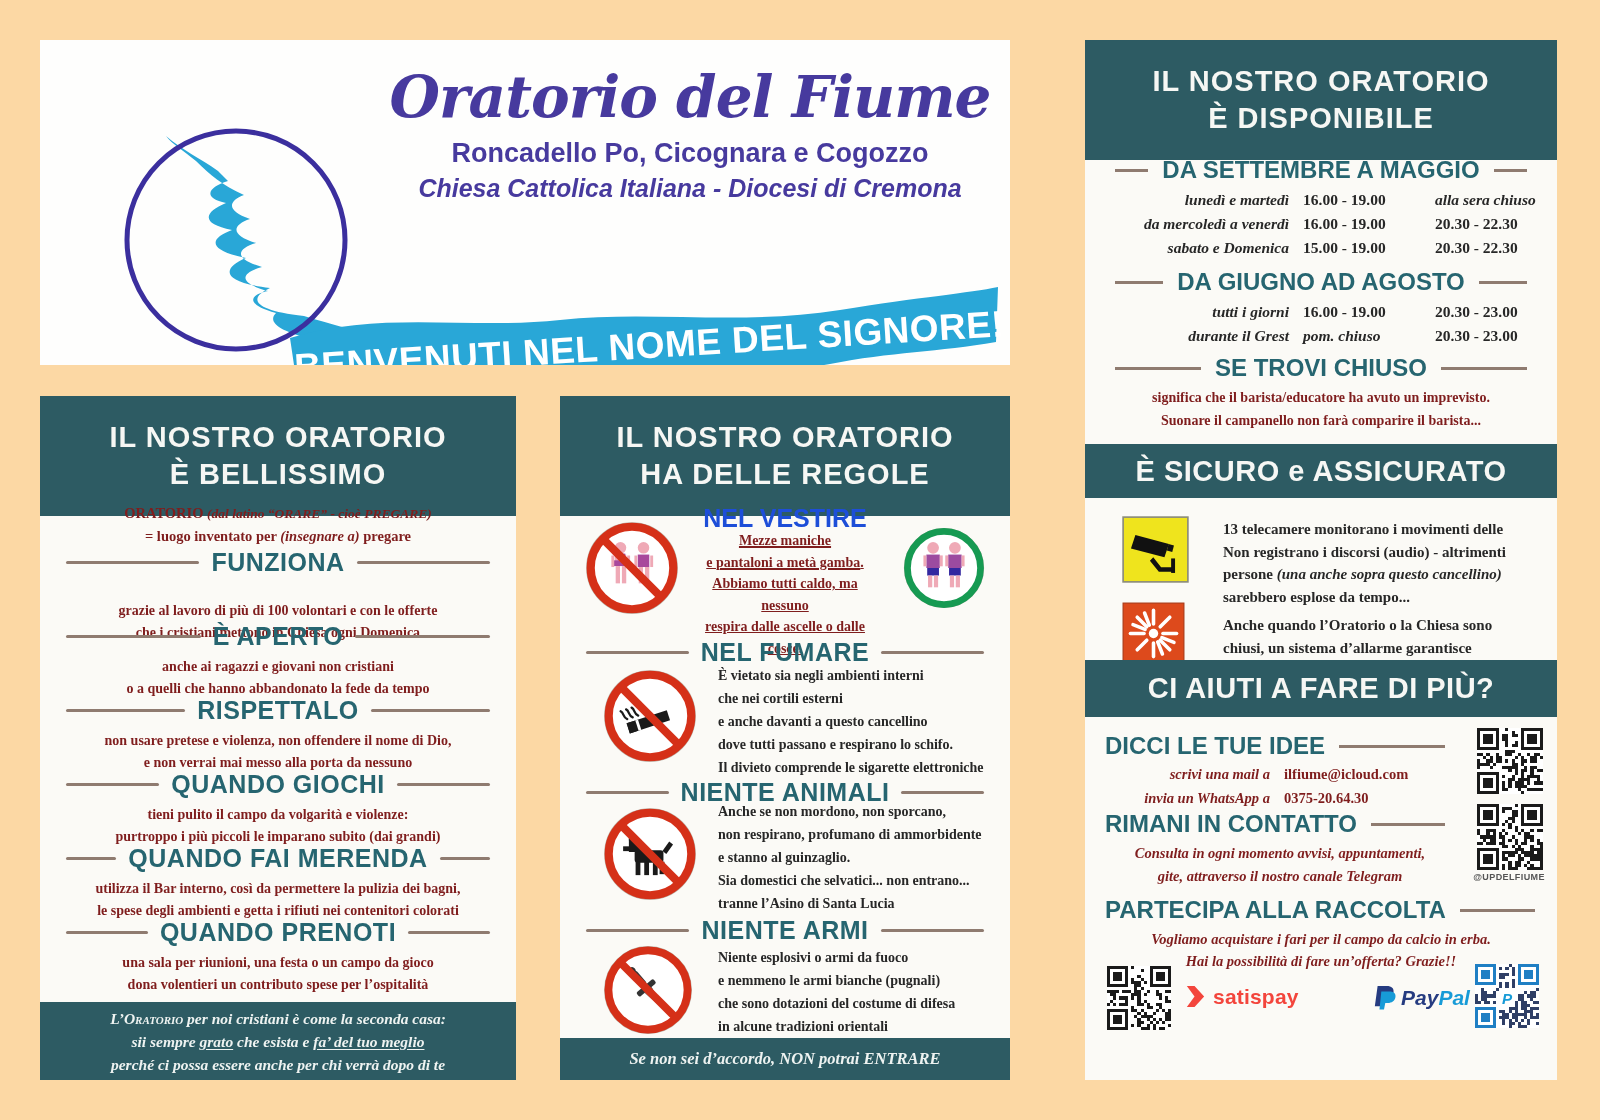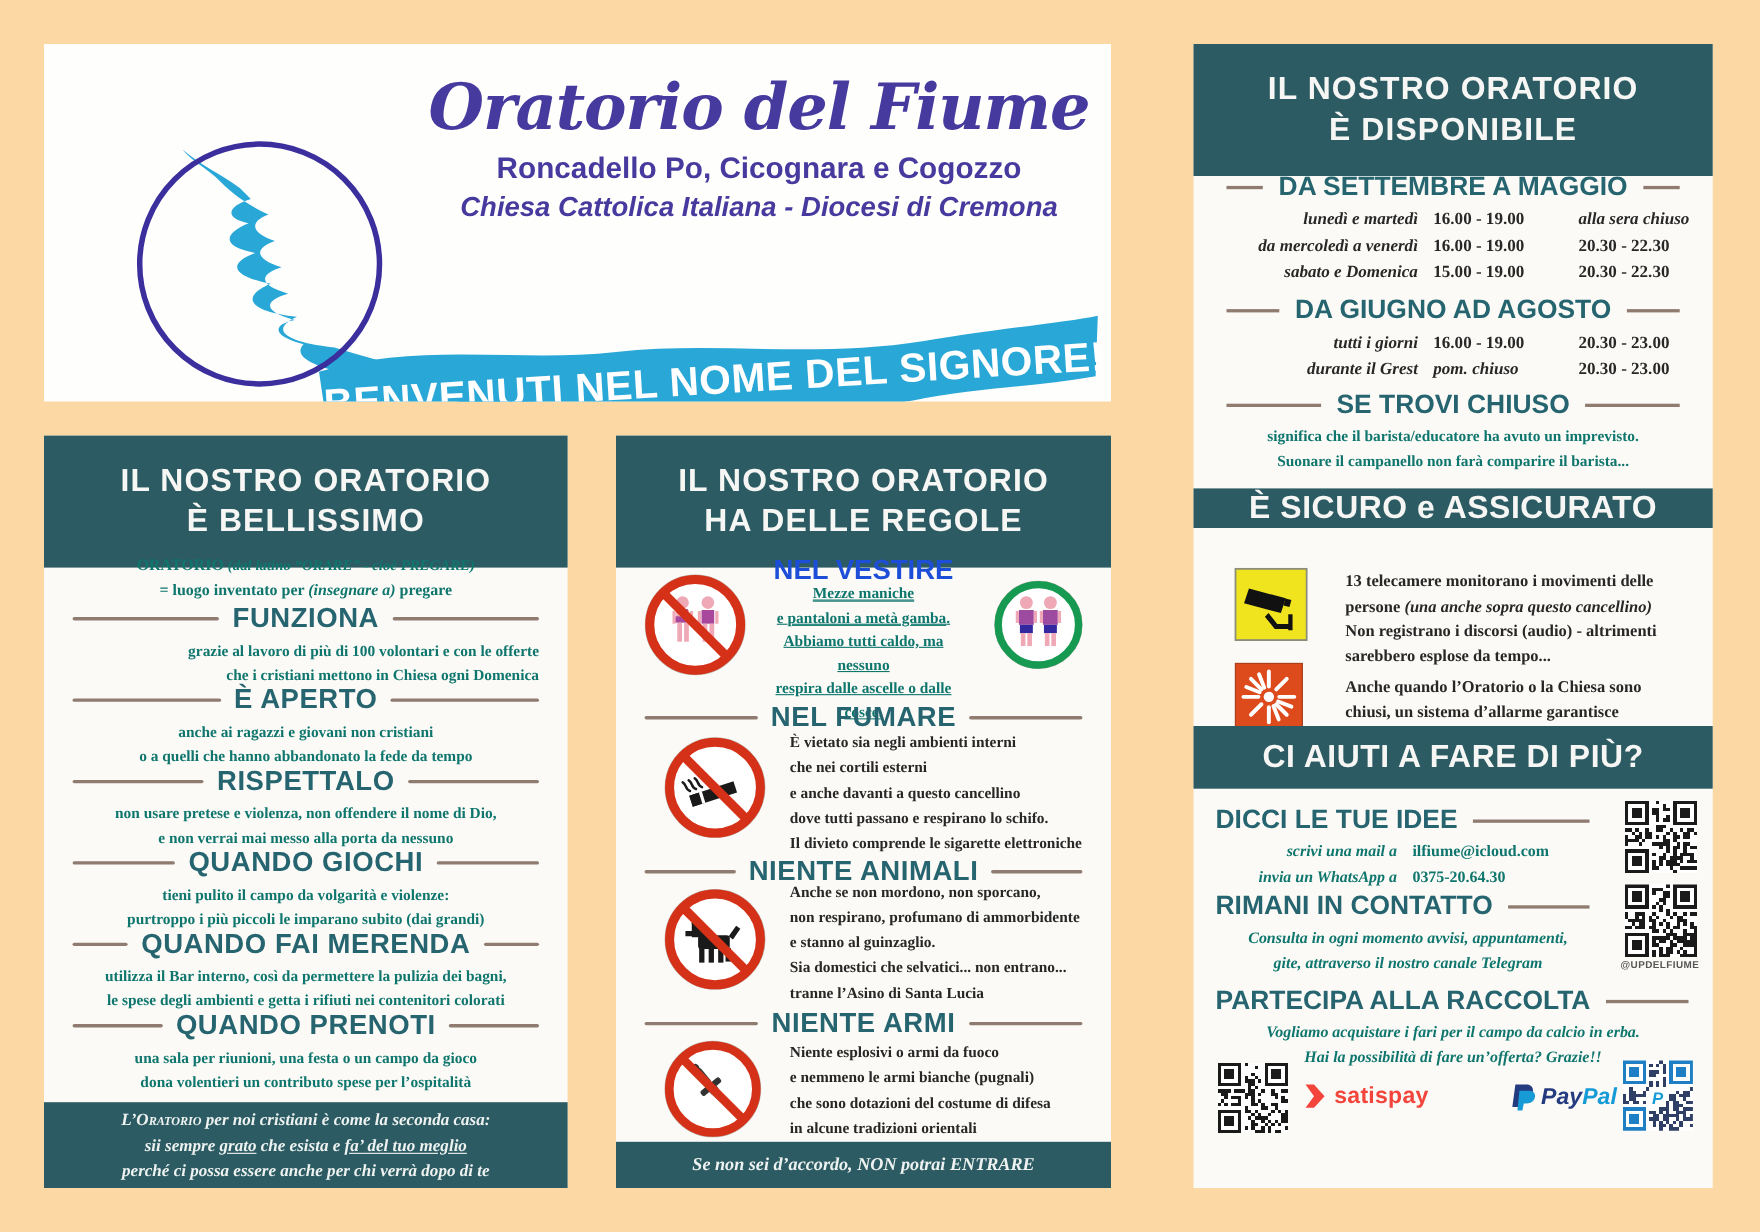--- a/index.html
+++ b/index.html
@@ -11,21 +11,21 @@
   .panel-head{position:absolute;left:0;top:0;right:0;height:120px;background:#2d5b63;
     display:flex;flex-direction:column;justify-content:center;align-items:center;
     color:#f6f7f4;font-weight:bold;font-size:29px;line-height:1.26;letter-spacing:1px;text-align:center;}
   .panel-foot{position:absolute;left:0;right:0;bottom:0;background:#2d5b63;color:#eef3f1;
     display:flex;flex-direction:column;justify-content:center;align-items:center;text-align:center;
     font-family:"Liberation Serif",serif;font-style:italic;font-weight:bold;}
   .sec-head{display:flex;align-items:center;gap:12px;color:#266570;font-weight:bold;
     font-size:25px;letter-spacing:.5px;}
   .sec-head .rule{flex:1;height:3px;background:#8f7b70;border-radius:2px;}
   .sec-title{white-space:nowrap;}
-  .serif{font-family:"Liberation Serif",serif;font-weight:bold;color:#0f766e;}
+  .serif{font-family:"Liberation Serif",serif;font-weight:bold;color:#7f1d1d;}
   .tcenter{text-align:center;}
   .it{font-style:italic;}
   .u{text-decoration:underline;text-underline-offset:2px;}
   .sc{font-variant:small-caps;}
   .qr svg{width:100%;height:100%;display:block;}
   .brand{position:absolute;left:320px;top:26px;width:660px;text-align:center;color:#473a9e;}
   .brand .title{font-family:"DejaVu Serif",serif;font-style:italic;font-weight:bold;
     font-size:58px;line-height:1.1;letter-spacing:-1px;}
   .brand .sub1{margin-top:8px;font-weight:bold;font-size:27px;}
   .brand .sub2{margin-top:5px;font-weight:bold;font-style:italic;font-size:25px;}
@@ -72,21 +72,21 @@
         <span class="it" style="font-size:13.5px;">(dal latino “ORARE” - cioè PREGARE)</span></div>
       <div><span>= luogo inventato per </span><span class="it">(insegnare a)</span><span> pregare</span></div>
     </div>
 
     <div class="abs" style="left:26px;right:26px;top:152px;">
       <div class="sec-head">
           <span class="rule"></span>
           <span class="sec-title">FUNZIONA</span>
           <span class="rule"></span>
         </div>
-      <div class="serif tcenter" style="font-size:14px;line-height:22px;margin-top:5px;text-align:right;">
+      <div class="serif tcenter" style="font-size:14px;line-height:22px;margin-top:23px;">
         <div>grazie al lavoro di più di 100 volontari e con le offerte</div>
         <div>che i cristiani mettono in Chiesa ogni Domenica</div>
         </div>
     </div>
     <div class="abs" style="left:26px;right:26px;top:226px;">
       <div class="sec-head">
           <span class="rule"></span>
           <span class="sec-title">È APERTO</span>
           <span class="rule"></span>
         </div>
@@ -344,37 +344,37 @@
     <div class="abs rhead" style="left:30px;right:30px;top:314px;">
       <span class="rule"></span>
         <span>SE TROVI CHIUSO</span>
         <span class="rule"></span>
       </div>
     <div class="abs serif tcenter" style="left:10px;right:10px;top:346px;font-size:14px;line-height:23px;">
       <div>significa che il barista/educatore ha avuto un imprevisto.</div>
       <div>Suonare il campanello non farà comparire il barista...</div>
     </div>
 
-    <div class="abs teal" style="left:0;right:0;top:404px;height:36px;display:flex;align-items:center;justify-content:center;color:#f6f7f4;font-weight:bold;font-size:29px;letter-spacing:.5px;">È SICURO e ASSICURATO</div>
+    <div class="abs teal" style="left:0;right:0;top:404px;height:54px;display:flex;align-items:center;justify-content:center;color:#f6f7f4;font-weight:bold;font-size:29px;letter-spacing:.5px;">È SICURO e ASSICURATO</div>
 
     <div class="abs" style="left:37px;top:476px;width:67px;height:67px;">
       <svg viewBox="0 0 60 60" width="67" height="67">
         <rect x="1" y="1" width="58" height="58" fill="#efe41d" stroke="#8d8d7a" stroke-width="1.5"></rect>
         <g fill="#111">
           <path d="M12,17 L42,25 L38,37 L8,29 Z"></path>
           <rect x="41" y="25.5" width="5" height="6" transform="rotate(15 43 28)"></rect>
           <path d="M28,37 l7,9 h10 v4 h-12 l-8,-10 Z"></path>
           <rect x="44" y="38" width="3.5" height="13"></rect>
         </g>
       </svg>
     </div>
     <div class="abs icon-row-text" style="left:138px;right:10px;top:478px;font-size:15px;line-height:22.5px;">
       <div>13 telecamere monitorano i movimenti delle</div>
+      <div>Non registrano i discorsi (audio) - altrimenti</div>
       <div><span>persone </span><span class="it">(una anche sopra questo cancellino)</span></div>
-      <div>Non registrano i discorsi (audio) - altrimenti</div>
       <div>sarebbero esplose da tempo...</div>
     </div>
 
     <div class="abs" style="left:37px;top:562px;width:63px;height:63px;">
       <svg viewBox="0 0 60 60" width="63" height="63">
         <rect x="1" y="1" width="58" height="58" fill="#dd4a1c" stroke="#a53a18" stroke-width="1"></rect>
         <g stroke="#fff" stroke-width="3.4" stroke-linecap="round">
           <line x1="30" y1="21" x2="30" y2="8"></line>
             <line x1="30" y1="39" x2="30" y2="52"></line>
           <line x1="21" y1="30" x2="8" y2="30"></line>

